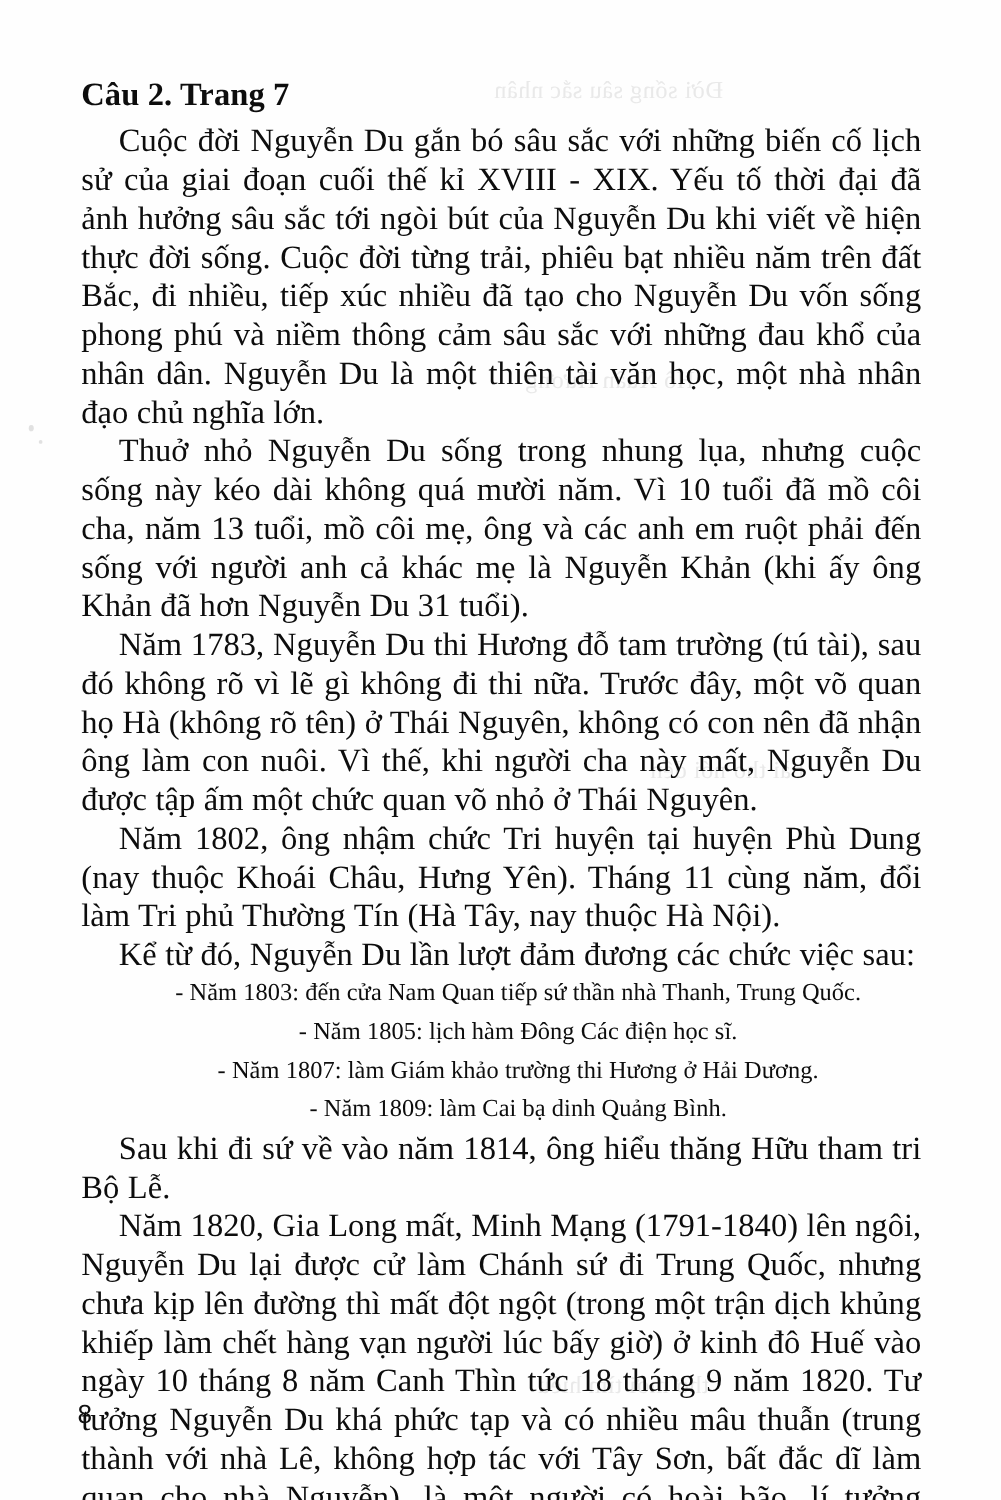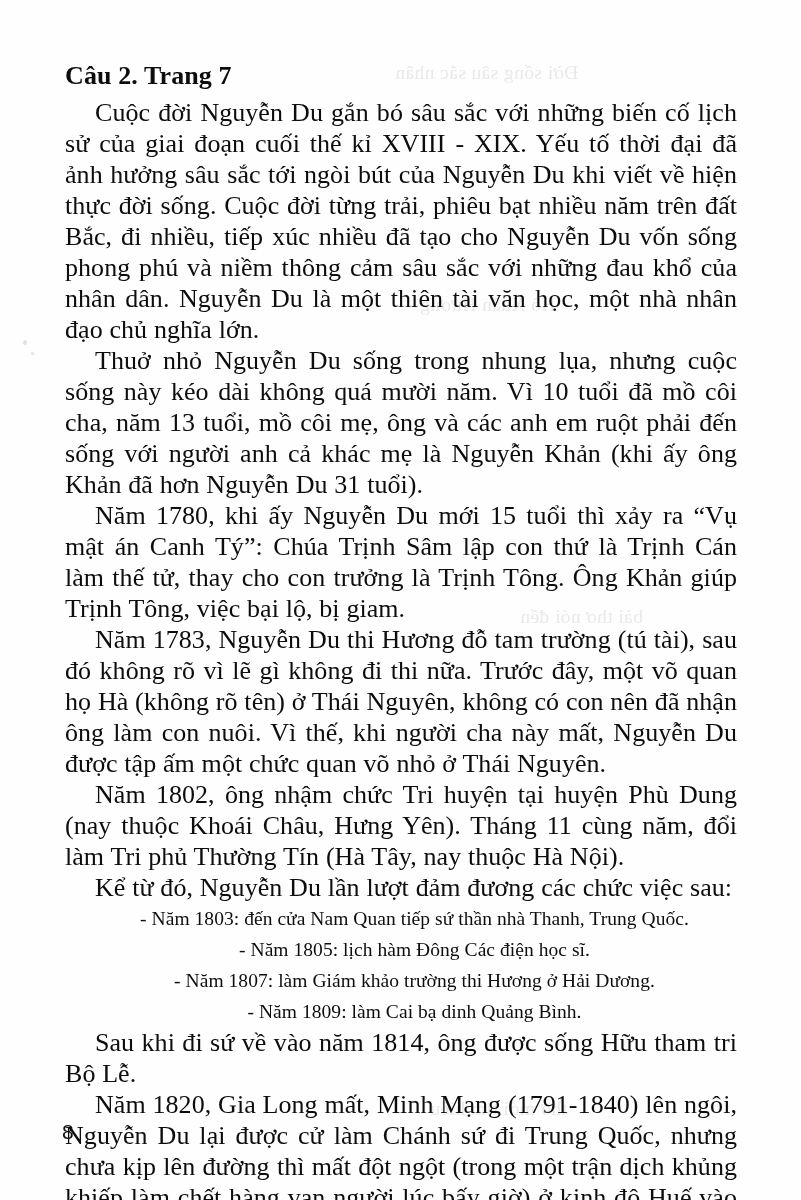--- a/index.html
+++ b/index.html
@@ -93,30 +93,29 @@
 
   <div class="speck" style="left:23px; top:340px; width:4px; height:5px;"></div>
   <div class="speck" style="left:31px; top:352px; width:3px; height:3px;"></div>
 
   <div class="content">
 
     <h1 class="heading"><span class="strong">Câu 2.</span><span> Trang 7</span></h1>
 
     <p class="body">Cuộc đời Nguyễn Du gắn bó sâu sắc với những biến cố lịch sử của giai đoạn cuối thế kỉ XVIII - XIX. Yếu tố thời đại đã ảnh hưởng sâu sắc tới ngòi bút của Nguyễn Du khi viết về hiện thực đời sống. Cuộc đời từng trải, phiêu bạt nhiều năm trên đất Bắc, đi nhiều, tiếp xúc nhiều đã tạo cho Nguyễn Du vốn sống phong phú và niềm thông cảm sâu sắc với những đau khổ của nhân dân. Nguyễn Du là một thiên tài văn học, một nhà nhân đạo chủ nghĩa lớn.</p>
     <p class="body">Thuở nhỏ Nguyễn Du sống trong nhung lụa, nhưng cuộc sống này kéo dài không quá mười năm. Vì 10 tuổi đã mồ côi cha, năm 13 tuổi, mồ côi mẹ, ông và các anh em ruột phải đến sống với người anh cả khác mẹ là Nguyễn Khản (khi ấy ông Khản đã hơn Nguyễn Du 31 tuổi).</p>
-    <p class="body">Năm 1780, khi ấy Nguyễn Du mới 15 tuổi thì xảy ra “Vụ mật án Canh Tý”: Chúa Trịnh Sâm lập con thứ là Trịnh Cán làm thế tử, thay cho con trưởng là Trịnh Tông. Ông Khản giúp Trịnh Tông, việc bại lộ, bị giam.</p>
     <p class="body">Năm 1783, Nguyễn Du thi Hương đỗ tam trường (tú tài), sau đó không rõ vì lẽ gì không đi thi nữa. Trước đây, một võ quan họ Hà (không rõ tên) ở Thái Nguyên, không có con nên đã nhận ông làm con nuôi. Vì thế, khi người cha này mất, Nguyễn Du được tập ấm một chức quan võ nhỏ ở Thái Nguyên.</p>
     <p class="body">Năm 1802, ông nhậm chức Tri huyện tại huyện Phù Dung (nay thuộc Khoái Châu, Hưng Yên). Tháng 11 cùng năm, đổi làm Tri phủ Thường Tín (Hà Tây, nay thuộc Hà Nội).</p>
     <p class="body last-line-left">Kể từ đó, Nguyễn Du lần lượt đảm đương các chức việc sau:</p>
 
     <p class="item">- Năm 1803: đến cửa Nam Quan tiếp sứ thần nhà Thanh, Trung Quốc.</p>
     <p class="item">- Năm 1805: lịch hàm Đông Các điện học sĩ.</p>
     <p class="item">- Năm 1807: làm Giám khảo trường thi Hương ở Hải Dương.</p>
     <p class="item">- Năm 1809: làm Cai bạ dinh Quảng Bình.</p>
 
-    <p class="body last-line-left">Sau khi đi sứ về vào năm 1814, ông được sống Hữu tham tri Bộ Lễ.</p>
+    <p class="body last-line-left">Sau khi đi sứ về vào năm 1814, ông hiểu thăng Hữu tham tri Bộ Lễ.</p>
     <p class="body">Năm 1820, Gia Long mất, Minh Mạng (1791-1840) lên ngôi, Nguyễn Du lại được cử làm Chánh sứ đi Trung Quốc, nhưng chưa kịp lên đường thì mất đột ngột (trong một trận dịch khủng khiếp làm chết hàng vạn người lúc bấy giờ) ở kinh đô Huế vào ngày 10 tháng 8 năm Canh Thìn tức 18 tháng 9 năm 1820. Tư tưởng Nguyễn Du khá phức tạp và có nhiều mâu thuẫn (trung thành với nhà Lê, không hợp tác với Tây Sơn, bất đắc dĩ làm quan cho nhà Nguyễn), là một người có hoài bão, lí tưởng nhưng trở thành nạn nhân của một giai đoạn lịch sử nhiều bể dâu, sống một cuộc đời bi kịch nhưng chính điều đó khiến ông trở thành một nhà nhân đạo chủ nghĩa lớn.</p>
 
   </div>
 
   <div class="folio">8</div>
 
 </div>
 
 </body></html>

